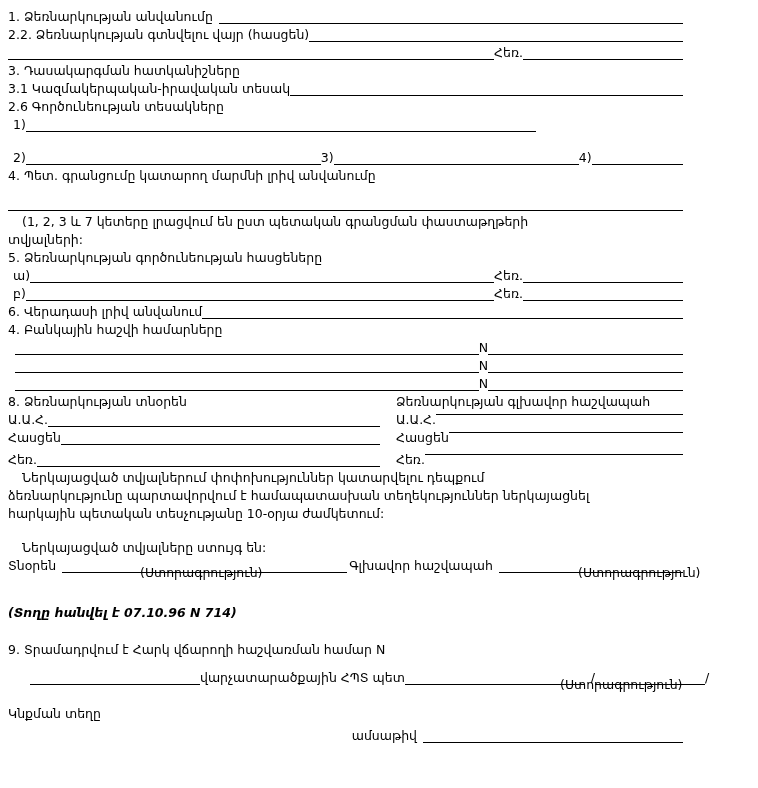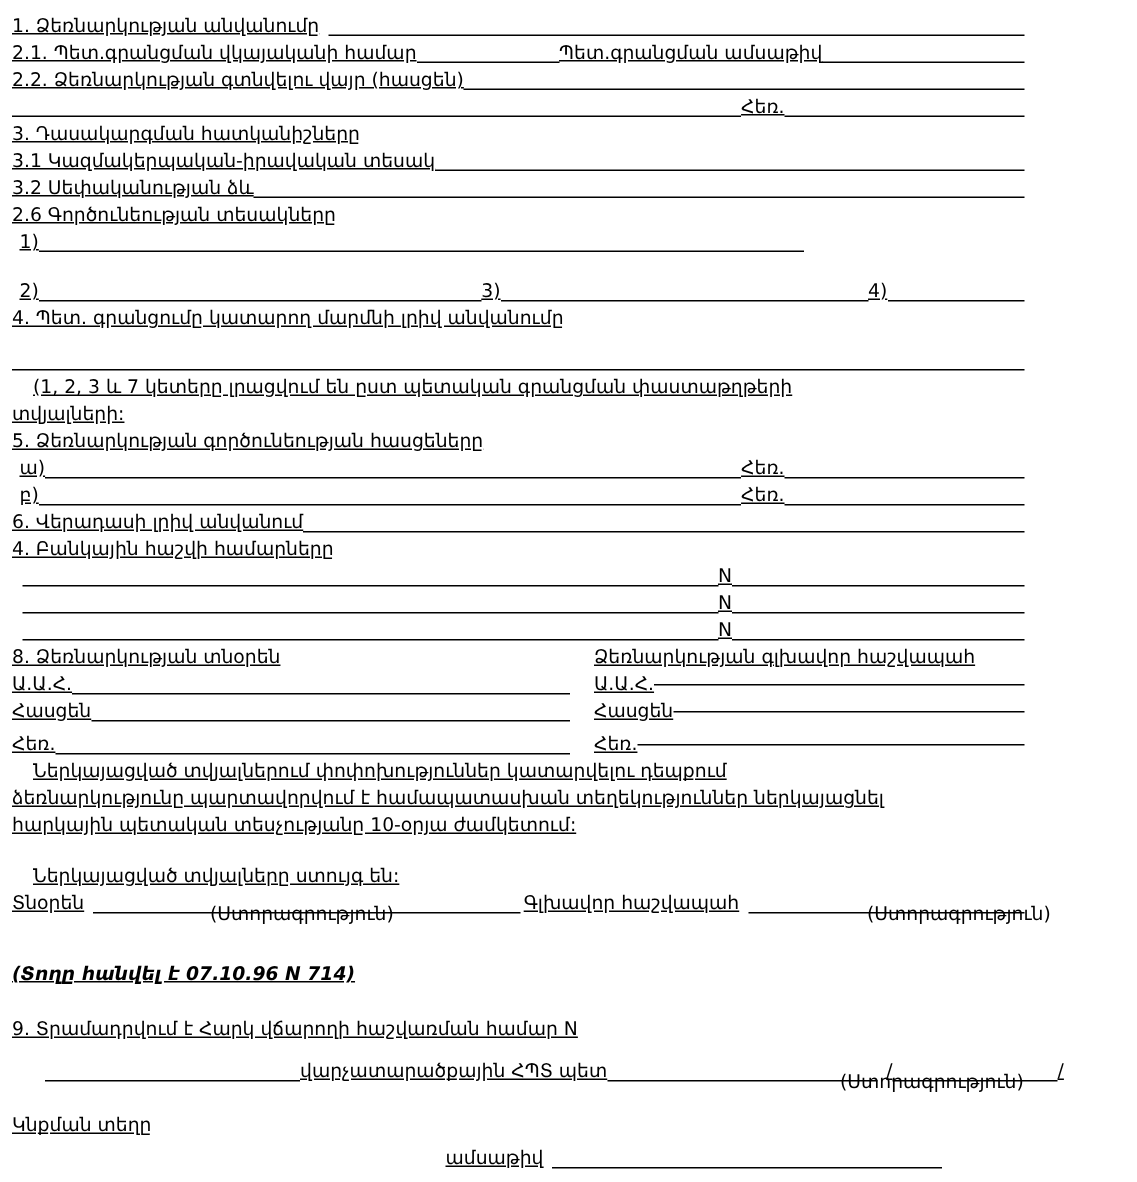--- a/index.html
+++ b/index.html
@@ -3,60 +3,54 @@
 <meta charset="utf-8">
 <style>
   * { box-sizing: border-box; margin: 0; padding: 0; }
   html, body { background: #ffffff; }
   body {
     width: 758px; height: 788px; overflow: hidden;
     color: #000000;
     font-family: "DejaVu Sans", sans-serif;
     font-size: 12.5px;
   }
-  .page { width: 686px; padding: 6px 3px 0 8px; text-decoration: underline; }
+  .page { width: 686px; padding: 6px 3px 0 8px; }
   .row { display: flex; align-items: flex-end; height: 18px; }
   .row.rel { position: relative; }
   .lbl { white-space: pre; }
   .fill { height: 3px; border-bottom: 1px solid #000; flex: 0 0 auto; }
   .grow { flex: 1 1 auto; }
   
   .w95  { width: 95px; }  .w110 { width: 110px; } .w160 { width: 160px; }
   .w170 { width: 170px; } .w180 { width: 180px; } .w195 { width: 195px; }
   .w245 { width: 245px; } .w260 { width: 260px; } .w285 { width: 285px; }
   .w295 { width: 295px; } .w510 { width: 510px; } .ml6 { margin-left: 6px; } .ml2 { margin-left: 2px; margin-top: 21px; }
   .mt4 { margin-top: 4px; }  .mt10 { margin-top: 10px; } .mt11 { margin-top: 11px; }
   .mt14 { margin-top: 10px; } .mt15 { margin-top: 15px; } .mt16 { margin-top: 16px; }
   .mt19 { margin-top: 19px; text-align: right; }
   .ind5  { padding-left: 5px; }  .ind7 { padding-left: 7px; }
   .ind14 { padding-left: 14px; } .ind22 { padding-left: 22px; }
-  .ind289 { padding-left: 289px; }
+  .ind289 { padding-left: 289px; justify-content: flex-end; }
   
   .half-l { width: 372px; display: flex; align-items: flex-end; }
-  .half-r { flex: 1; margin-left: 16px; display: flex; align-items: center; }
+  .half-r { flex: 1; margin-left: 16px; display: flex; align-items: flex-start; }
   .bi { font-weight: bold; font-style: italic; }
   .abs { position: absolute; bottom: 11px; }
   .sig1 { left: 132px; } .sig2 { left: 570px; } .sig3 { left: 552px; }
 </style>
 </head>
 <body>
 
 <div class="page">
 
   <div class="row">
     <span class="lbl">1. Ձեռնարկության անվանումը</span>
     <span class="fill grow ml6"></span>
   </div>
 
-  <div class="row">
-    <span class="lbl">2.1. Պետ.գրանցման վկայականի համար</span>
-    <span class="fill w95"></span>
-    <span class="lbl">Պետ.գրանցման ամսաթիվ</span>
-    <span class="fill grow"></span>
-  </div>
 
   <div class="row">
     <span class="lbl">2.2. Ձեռնարկության գտնվելու վայր (հասցեն)</span>
     <span class="fill grow"></span>
   </div>
 
   <div class="row">
     <span class="fill grow"></span>
     <span class="lbl">Հեռ.</span>
     <span class="fill w160"></span>
@@ -64,24 +58,20 @@
 
   <div class="row">
     <span class="lbl">3. Դասակարգման հատկանիշները</span>
   </div>
 
   <div class="row">
     <span class="lbl">3.1 Կազմակերպական-իրավական տեսակ</span>
     <span class="fill grow"></span>
   </div>
 
-  <div class="row">
-    <span class="lbl">3.2 Սեփականության ձև</span>
-    <span class="fill grow"></span>
-  </div>
 
   <div class="row">
     <span class="lbl">2.6 Գործունեության տեսակները</span>
   </div>
 
   <div class="row ind5">
     <span class="lbl">1)</span>
     <span class="fill w510"></span>
   </div>
 

